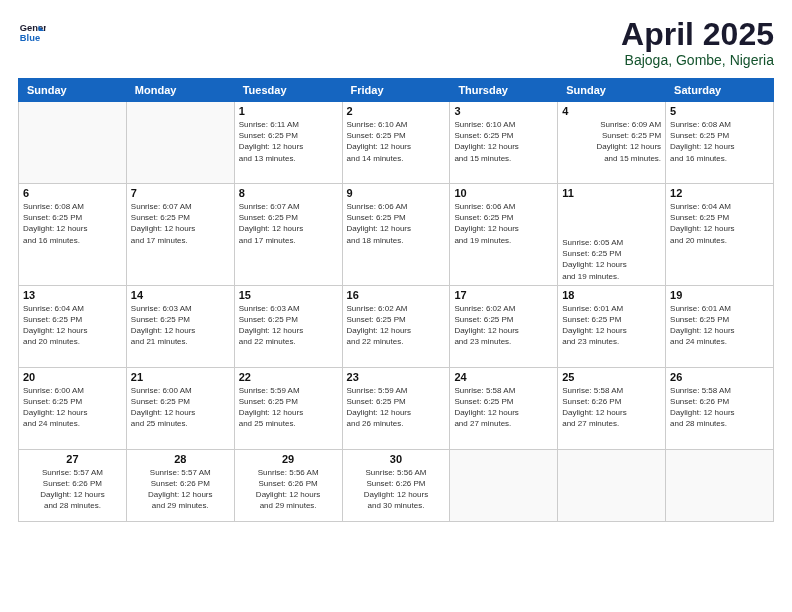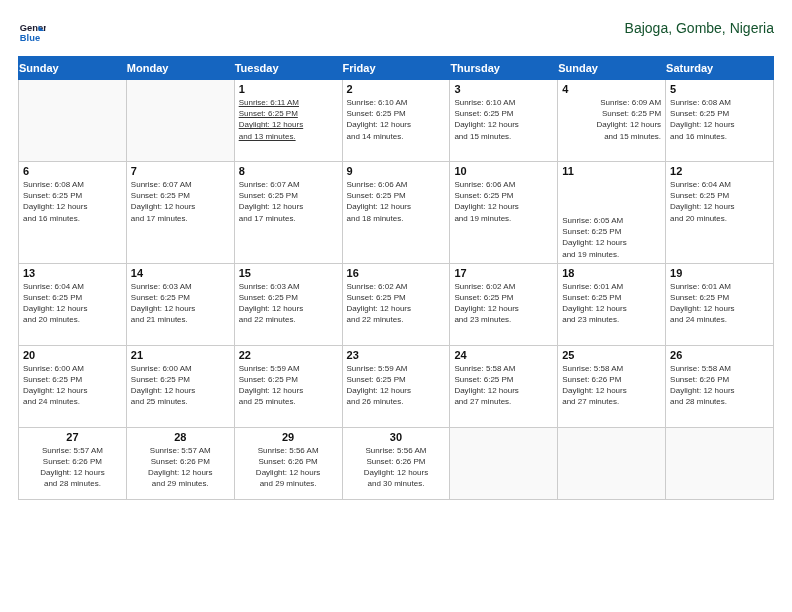--- a/index.html
+++ b/index.html
@@ -47,21 +47,21 @@
     .calendar {
       width: 100%;
       border-collapse: collapse;
       table-layout: fixed;
     }
     .calendar th {
       background-color: #1565c0;
       color: #fff;
       font-size: 11px;
       font-weight: bold;
-      padding: 5px 0;
+      padding: 5px 8px;
       text-align: left;
       border: 1px solid #1565c0;
       margin-top: 22px;
     }
     .calendar td {
       vertical-align: top;
       border: 1px solid #ccc;
       padding: 3px 4px;
       font-size: 8.5px;
       color: #333;
@@ -97,20 +97,21 @@
 <div class="page">
   <div class="header">
     <div class="logo">
       <svg class="logo-icon" viewBox="0 0 30 30">
         <text x="2" y="14" font-size="10" font-weight="bold" fill="#1a1a2e">General</text>
         <text x="2" y="25" font-size="10" font-weight="bold" fill="#1565c0">Blue</text>
         <polygon points="22,8 28,14 22,14" fill="#1565c0"></polygon>
       </svg>
     </div>
     <div class="title-block">
+      <div class="month-title">April 2025</div>
       <div class="subtitle">Bajoga, Gombe, Nigeria</div>
     </div>
   </div>
 
   <table class="calendar">
     <thead>
       <tr>
         <th>Sunday</th>
         <th>Monday</th>
         <th>Tuesday</th>
@@ -119,21 +120,21 @@
         <th>Sunday</th>
         <th>Saturday</th>
       </tr>
     </thead>
     <tbody id="calendar-body">
     <tr class="week-row">
           <td class="empty"></td>
           <td class="empty"></td>
           <td>
             <span class="day-num">1</span>
-            <div class="day-info" style="white-space: pre-line; text-decoration: underline;">Sunrise: 6:11 AM
+            <div class="day-info" style="white-space: pre-line;">Sunrise: 6:11 AM
 Sunset: 6:25 PM
 Daylight: 12 hours
 and 13 minutes.</div>
           </td>
           <td>
             <span class="day-num">2</span>
             <div class="day-info" style="white-space: pre-line;">Sunrise: 6:10 AM
 Sunset: 6:25 PM
 Daylight: 12 hours
 and 14 minutes.</div>

